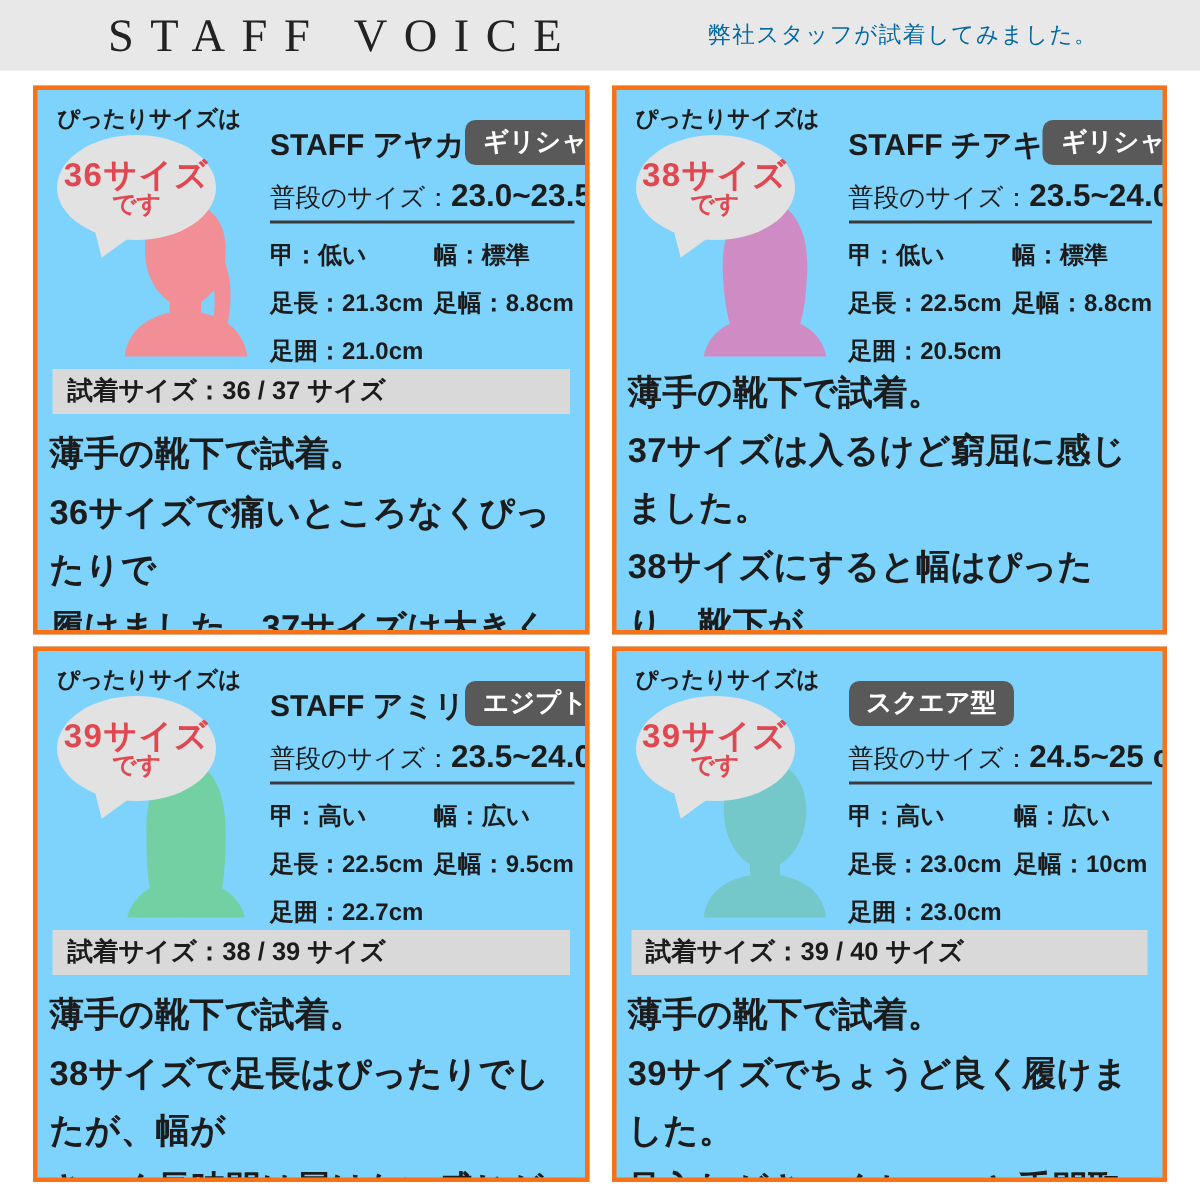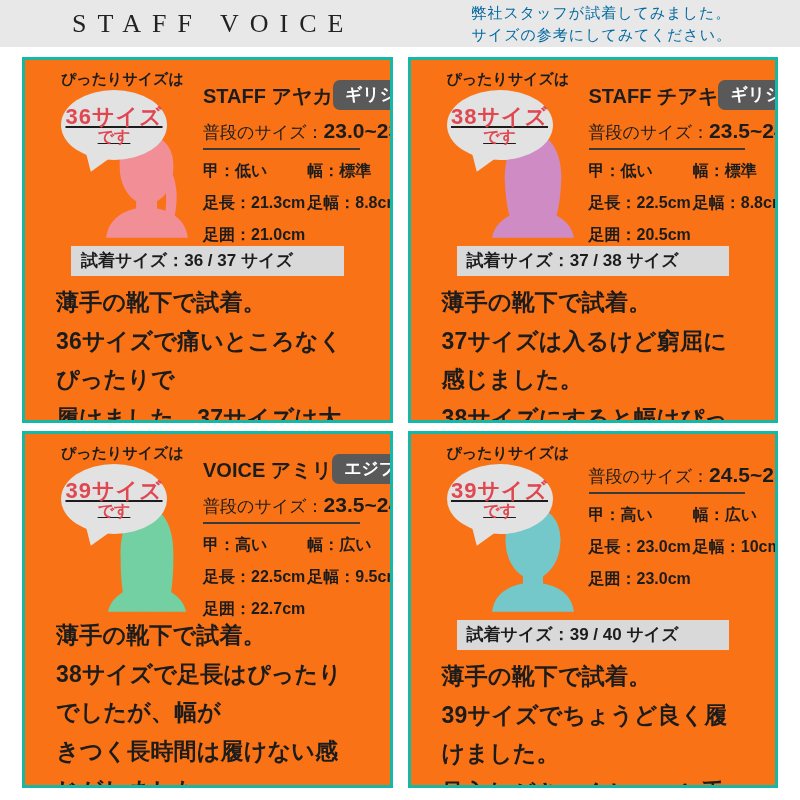--- a/index.html
+++ b/index.html
@@ -7,44 +7,44 @@
   body { font-family:"Liberation Sans","DejaVu Sans",sans-serif; color:#1c1c1c; }
 
   
   .header {
     height:47px; background:#e8e8e8;
     display:flex; align-items:center; justify-content:space-between;
     padding:0 68px 0 72px;
   }
   .header-title {
     font-family:"Liberation Serif","DejaVu Serif",serif;
-    font-size:26px; letter-spacing:11px; color:#222; font-weight:500;
+    font-size:31px; letter-spacing:11px; color:#222; font-weight:500;
     white-space:nowrap;
   }
   .header-sub { font-size:15px; line-height:1.45; color:#0369a1; letter-spacing:1px; }
 
   
   .grid {
     margin:10px 22px 0;
     display:grid; grid-template-columns:1fr 1fr;
     grid-template-rows:366px 357px; gap:8px 15px;
   }
   .card {
-    background:#f97316; border:3px solid #14b8a6;
-    padding:8px 30px 6px; overflow:hidden;
+    background:#7dd3fc; border:3px solid #f97316;
+    padding:8px 7px 6px; overflow:hidden;
   }
 
   .card-top { display:flex; height:174px; }
   .fig-col { position:relative; width:140px; flex-shrink:0; }
   .fit-prefix { font-size:15px; font-weight:bold; padding:2px 0 0 6px; white-space:nowrap; }
   .bubble {
     position:absolute; top:22px; left:6px; width:106px; height:70px;
     background:#e2e2e2; border-radius:50%;
     display:flex; flex-direction:column; align-items:center; justify-content:center;
-    z-index:2; text-align:center;text-decoration:underline;
+    z-index:2; text-align:center;
   }
   .bubble-tail {
     position:absolute; top:82px; left:22px; width:0; height:0;
     border:15px solid transparent; border-top:22px solid #e2e2e2;
     transform:rotate(20deg); z-index:1;
   }
   .bubble-size { color:#e04750; font-size:22px; font-weight:bold; line-height:1.05; letter-spacing:1px; white-space:nowrap; }
   .bubble-desu { color:#e04750; font-size:16px; font-weight:bold; line-height:1.1;text-align:right; }
   .silhouette { position:absolute; bottom:-1px; left:42px; width:100px; height:118px; z-index:0; }
 
@@ -59,36 +59,35 @@
     margin-top:9px; border-bottom:2px solid #3a3a3a; padding-bottom:4px;
     white-space:nowrap;
   }
   .usual-label { font-size:17px; font-weight:normal; }
   .usual-value { font-size:21px; font-weight:bold; }
   .details {
     margin-top:11px; display:grid; grid-template-columns:1.18fr 1fr;
     gap:11px 2px; font-size:16px; font-weight:bold; white-space:nowrap;
   }
   .fit-bar {
-    margin:4px 16px 7px; background:#d9d9d9;
+    margin:4px 3px 7px; background:#d9d9d9;
     font-size:17px; font-weight:bold; padding:3px 10px 4px;
   }
   .review {
     font-size:23px; font-weight:600; line-height:1.68;
     white-space:pre-line; padding:0 1px; letter-spacing:0.2px;
   }
 </style>
 </head>
 <body>
 
 <div class="header">
   <div class="header-title">STAFF VOICE</div>
   <div class="header-sub">
     <div>弊社スタッフが試着してみました。</div>
-    <div>サイズの参考にしてみてください。</div>
   </div>
 </div>
 
 <div class="grid">
 
   <div class="card">
     <div class="card-top">
       <div class="fig-col">
         <div class="fit-prefix">ぴったりサイズは</div>
         <div class="bubble">
@@ -150,21 +149,20 @@
         </div>
         <div class="details">
           <span>甲：低い</span>
           <span>幅：標準</span>
           <span>足長：22.5cm</span>
           <span>足幅：8.8cm</span>
           <span>足囲：20.5cm</span>
         </div>
       </div>
     </div>
-    <div class="fit-bar">試着サイズ：37 / 38 サイズ</div>
     <div class="review">薄手の靴下で試着。
 37サイズは入るけど窮屈に感じました。
 38サイズにすると幅はぴったり、靴下が
 厚くなるときつくなりそうです。
 足幅が細めの作りになっています。</div>
   </div>
 
   <div class="card">
     <div class="card-top">
       <div class="fig-col">
@@ -174,35 +172,36 @@
           <div class="bubble-desu">です</div>
         </div>
         <div class="bubble-tail"></div>
         <svg class="silhouette" viewBox="0 0 110 118" xmlns="http://www.w3.org/2000/svg">
           <path d="M12,118 C16,100 34,92 47,90 L63,90 C76,92 94,100 98,118 Z" fill="#72d0a3"></path>
           <path d="M55,4 C74,4 85,26 84,58 C84,88 81,104 77,112 C68,117 42,117 33,112 C29,104 26,88 26,58 C25,26 36,4 55,4 Z" fill="#72d0a3"></path>
         </svg>
       </div>
       <div class="info-col">
         <div class="name-row">
-          <span class="staff-name">VOICE アミリ</span>
+          <span class="staff-name">STAFF アミリ</span>
           <span class="foot-badge">エジプト型</span>
         </div>
         <div class="usual-row">
           <span class="usual-label">普段のサイズ：</span><span class="usual-value">23.5~24.0 cm</span>
         </div>
         <div class="details">
           <span>甲：高い</span>
           <span>幅：広い</span>
           <span>足長：22.5cm</span>
           <span>足幅：9.5cm</span>
           <span>足囲：22.7cm</span>
         </div>
       </div>
     </div>
+    <div class="fit-bar">試着サイズ：38 / 39 サイズ</div>
     <div class="review">薄手の靴下で試着。
 38サイズで足長はぴったりでしたが、幅が
 きつく長時間は履けない感じがしました。
 39サイズにすると足長は余りますが脱げる
 感じはなく、痛いところなく履けました。</div>
   </div>
 
   <div class="card">
     <div class="card-top">
       <div class="fig-col">
@@ -211,20 +210,21 @@
           <div class="bubble-size">39サイズ</div>
           <div class="bubble-desu">です</div>
         </div>
         <div class="bubble-tail"></div>
         <svg class="silhouette" viewBox="0 0 110 118" xmlns="http://www.w3.org/2000/svg">
           <path d="M55,4 C77,4 87,23 85,44 C84,61 75,74 66,79 L66,87 C81,90 97,97 100,118 L10,118 C13,97 29,90 44,87 L44,79 C35,74 26,61 25,44 C23,23 33,4 55,4 Z" fill="#74c8ca"></path>
         </svg>
       </div>
       <div class="info-col">
         <div class="name-row">
+          <span class="foot-badge">スクエア型</span>
         </div>
         <div class="usual-row">
           <span class="usual-label">普段のサイズ：</span><span class="usual-value">24.5~25 cm</span>
         </div>
         <div class="details">
           <span>甲：高い</span>
           <span>幅：広い</span>
           <span>足長：23.0cm</span>
           <span>足幅：10cm</span>
           <span>足囲：23.0cm</span>

